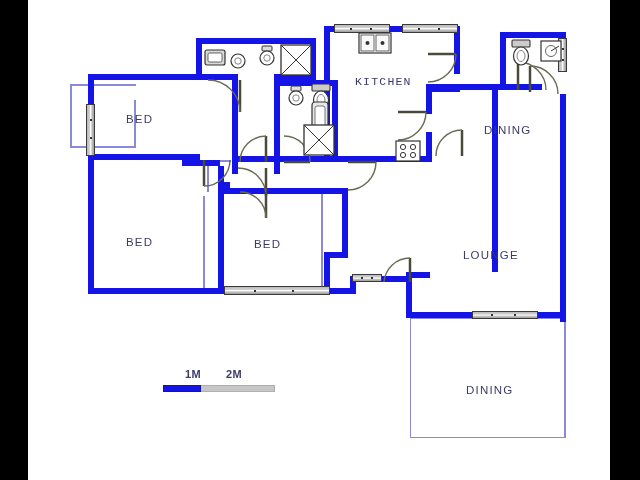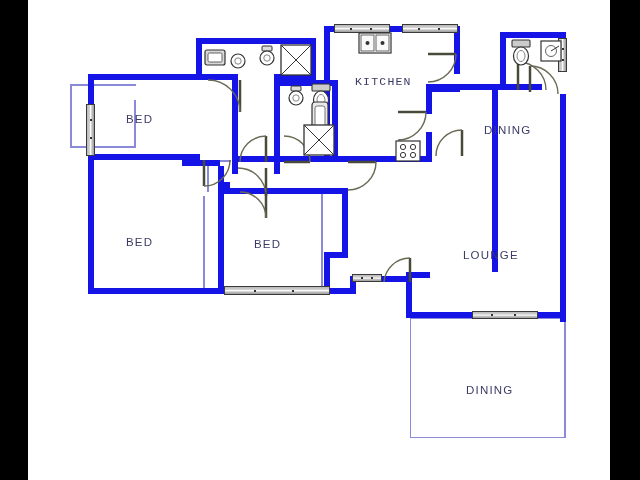--- a/index.html
+++ b/index.html
@@ -416,15 +416,21 @@
     </div>
 
     <div class="room-label" style="left:98px;  top:113px;">BED</div>
     <div class="room-label" style="left:98px;  top:236px;">BED</div>
     <div class="room-label" style="left:226px; top:238px;">BED</div>
     <div class="room-label" style="left:327px; top:75px;font-family:Liberation Mono, monospace;">KITCHEN</div>
     <div class="room-label" style="left:456px; top:124px;">DINING</div>
     <div class="room-label" style="left:435px; top:249px;">LOUNGE</div>
     <div class="room-label" style="left:438px; top:384px;">DINING</div>
 
+    <div id="scalebar">
+      <div class="sb-label" id="sb-label-1">1M</div>
+      <div class="sb-label" id="sb-label-2">2M</div>
+      <div class="sb-track"></div>
+      <div class="sb-fill"></div>
+    </div>
 
   </div>
 </div>
 
 </body></html>

